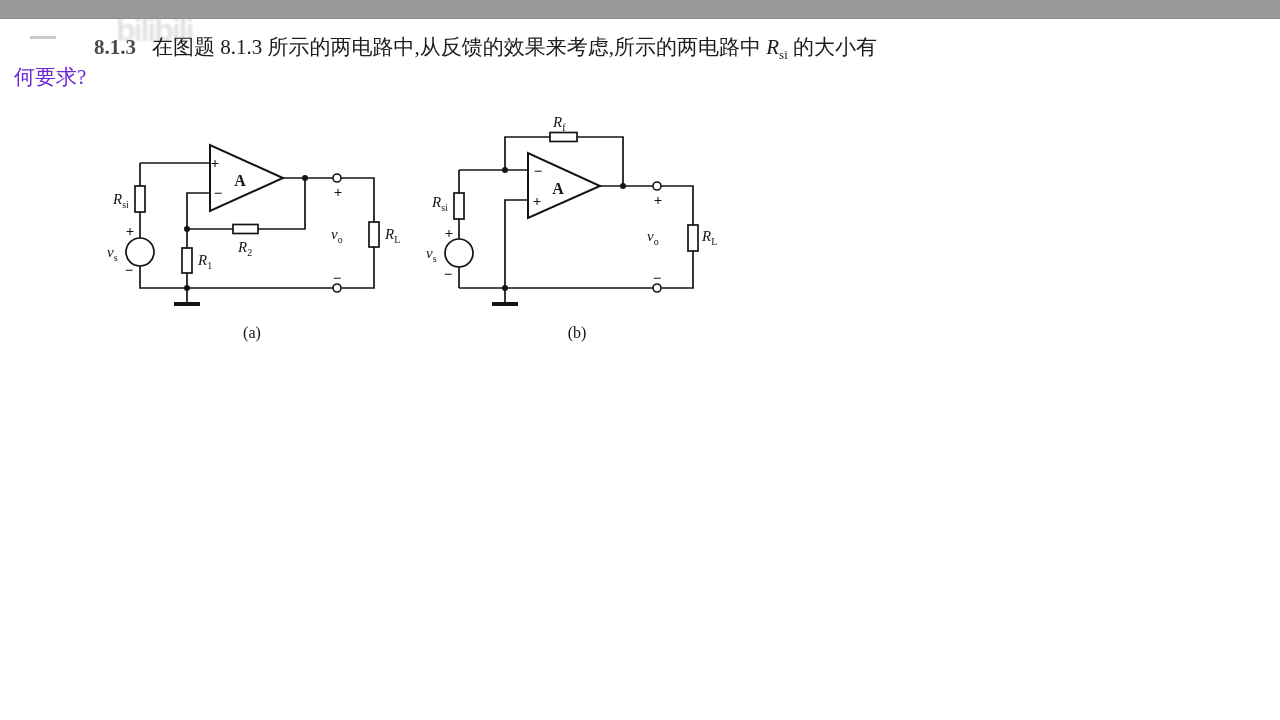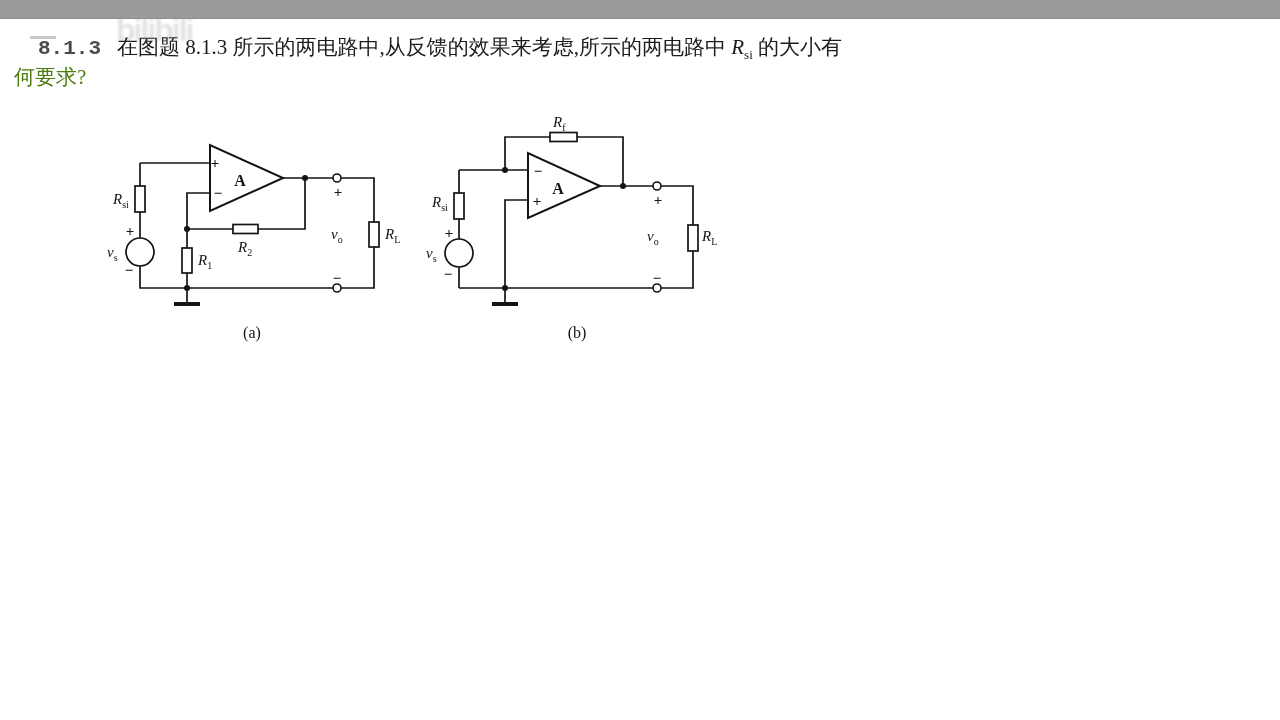--- a/index.html
+++ b/index.html
@@ -9,24 +9,24 @@
     font-family:"Liberation Serif","DejaVu Serif",serif;
   }
   .topbar{
     position:absolute;left:0;top:0;width:1280px;height:18px;
     background:#9a9a9a;border-bottom:1px solid #8d8d8d;
   }
   .problem-line1{
     position:absolute;left:14px;top:33px;width:880px;
     font-size:21px;color:#1c1c1c;white-space:nowrap;
   }
-  .problem-number{font-weight:700;margin-left:24px;margin-right:16px;opacity:.8;font-family:Liberation Mono, monospace;}
+  .problem-number{font-weight:700;margin-left:80px;margin-right:16px;opacity:.8;}
   .problem-line2{
     position:absolute;left:14px;top:63px;
-    font-size:21px;color:#4d7c0f;
+    font-size:21px;color:#6d28d9;
   }
   .mathvar{font-style:italic;}
   .mathvar sub{font-style:normal;font-size:13px;}
   .watermark{
     position:absolute;left:116px;top:12px;
     font-size:32px;font-weight:700;color:#9a9a9a;opacity:.28;
     filter:blur(1px);letter-spacing:-2px;
     font-family:"Liberation Sans","DejaVu Sans",sans-serif;
     pointer-events:none;
   }

